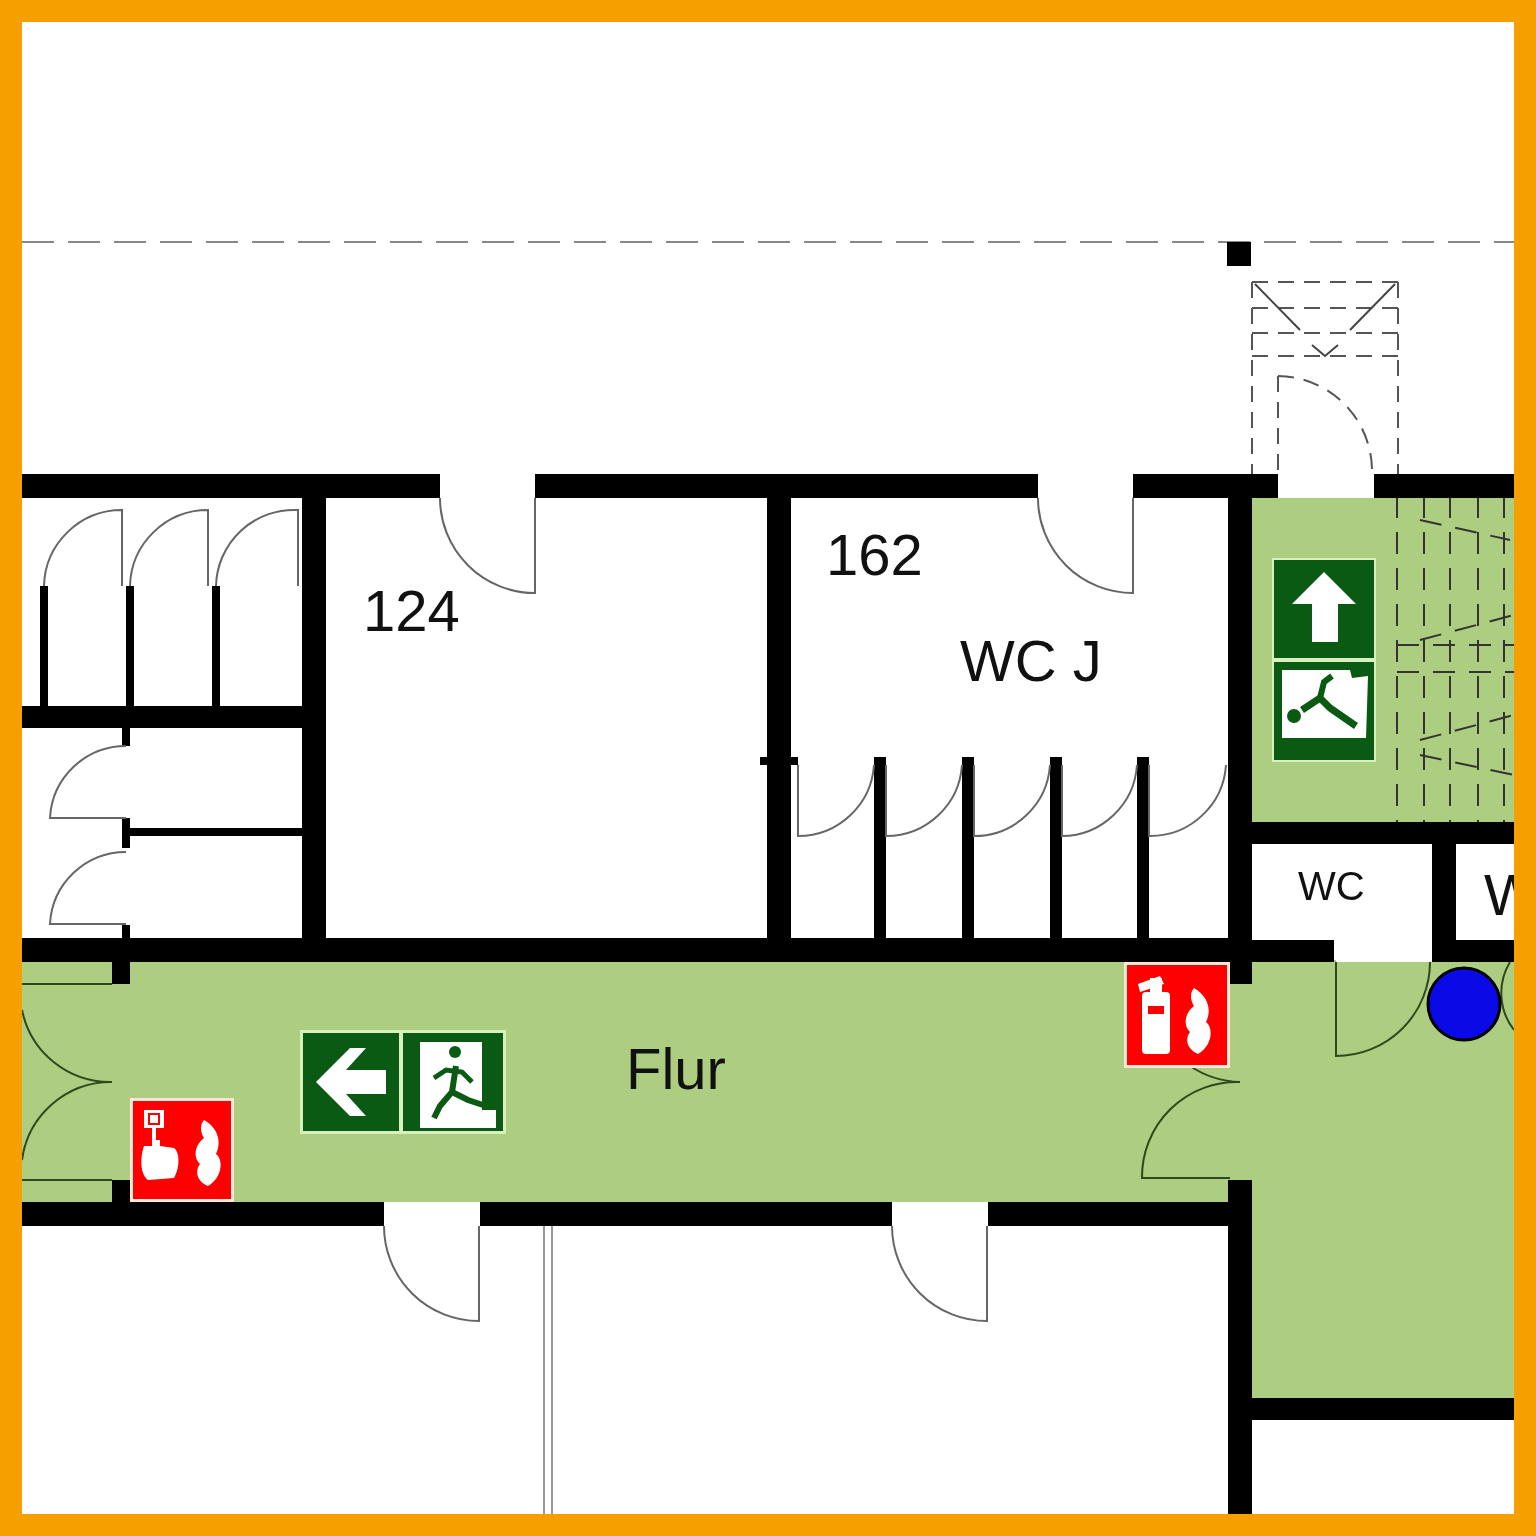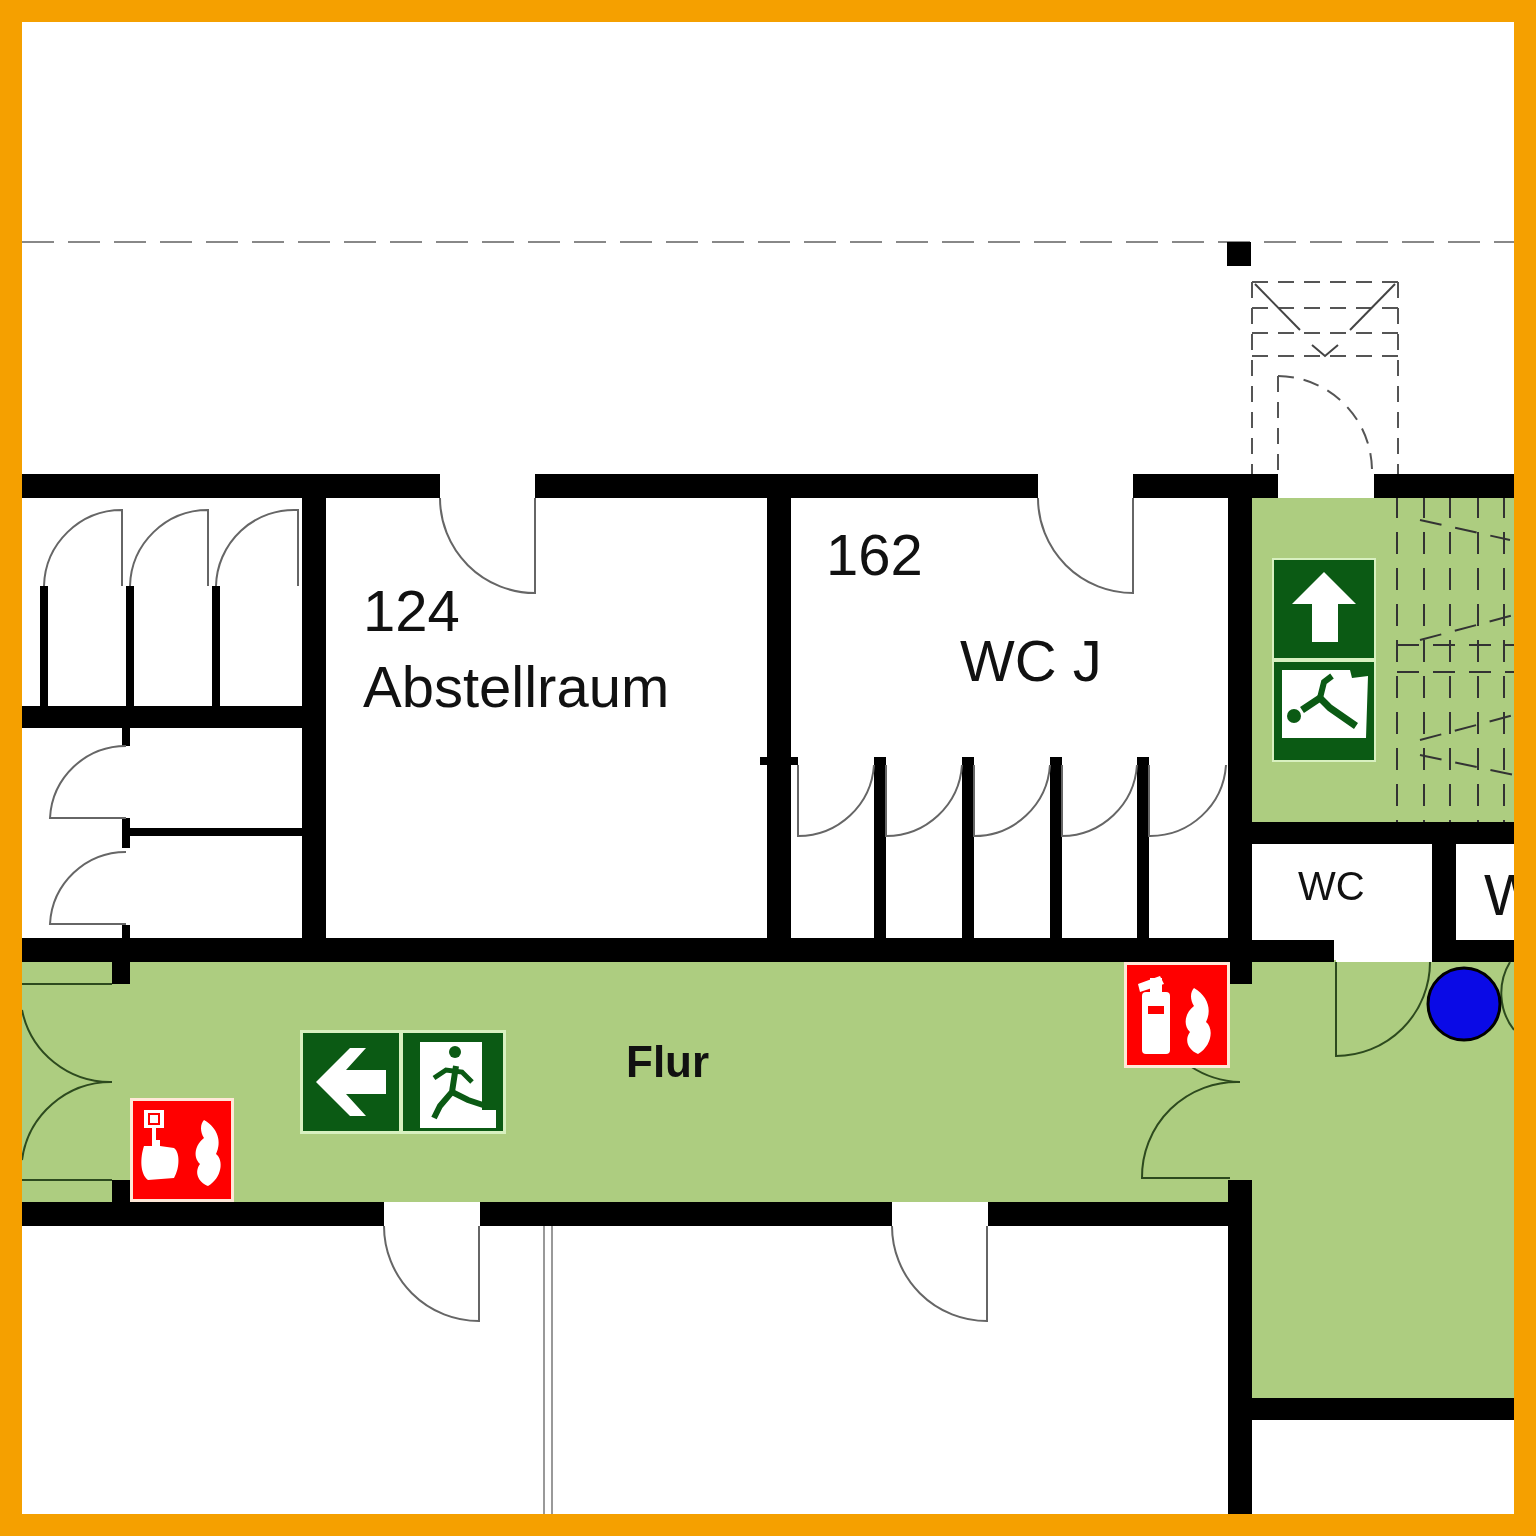--- a/index.html
+++ b/index.html
@@ -139,26 +139,25 @@
       </g>
 
       <rect x="1252" y="844" width="180" height="96" fill="#fff"></rect>
       <rect x="1456" y="844" width="58" height="96" fill="#fff"></rect>
       <rect x="1252" y="1420" width="262" height="94" fill="#fff"></rect>
       <rect x="1336" y="938" width="96" height="24" fill="#fff"></rect>
       <rect x="1278" y="474" width="96" height="24" fill="#fff"></rect>
     </svg>
 
     <div class="label" style="left:341px; top:560px; font-size:58px;">124</div>
-    <div class="label" style="left:341px; top:636px; font-size:58px;">Abstellraum</div>
     <div class="label" style="left:804px; top:504px; font-size:58px;">162</div>
     <div class="label" style="left:938px; top:610px; font-size:58px;">WC J</div>
     <div class="label" style="left:1276px; top:844px; font-size:40px;">WC</div>
     <div class="label" style="left:1462px; top:844px; font-size:58px;">W</div>
-    <div class="label" style="left:604px; top:1018px; font-size:44px;font-weight:bold;">Flur</div>
+    <div class="label" style="left:604px; top:1018px; font-size:58px;">Flur</div>
 
     <svg class="sign" style="left:1250px; top:536px;" width="104" height="204" viewBox="0 0 104 204">
       <rect x="0" y="0" width="104" height="204" fill="#d8f0c0"></rect>
       <g>
         <rect x="2" y="2" width="100" height="98" fill="#0b5a14"></rect>
         <polygon points="52,14 84,46 66,46 66,50 66,84 40,84 40,46 20,46" fill="#fff"></polygon>
       </g>
       <g>
         <rect x="2" y="104" width="100" height="98" fill="#0b5a14"></rect>
         <polygon points="10,112 78,112 80,120 96,118 94,180 10,180" fill="#fff"></polygon>

